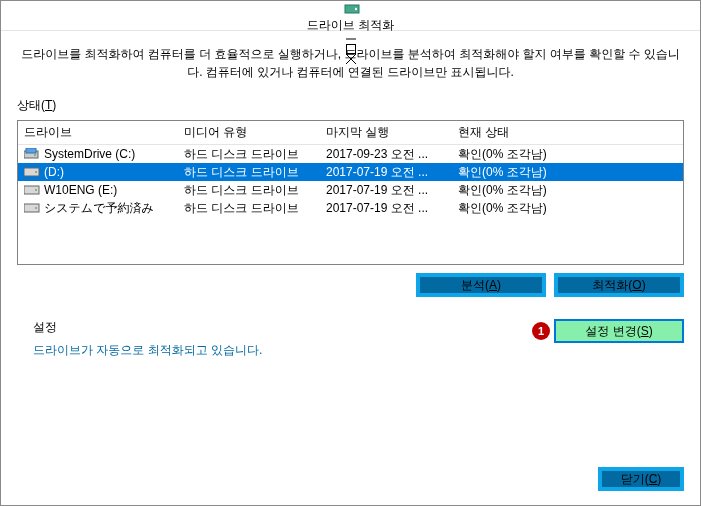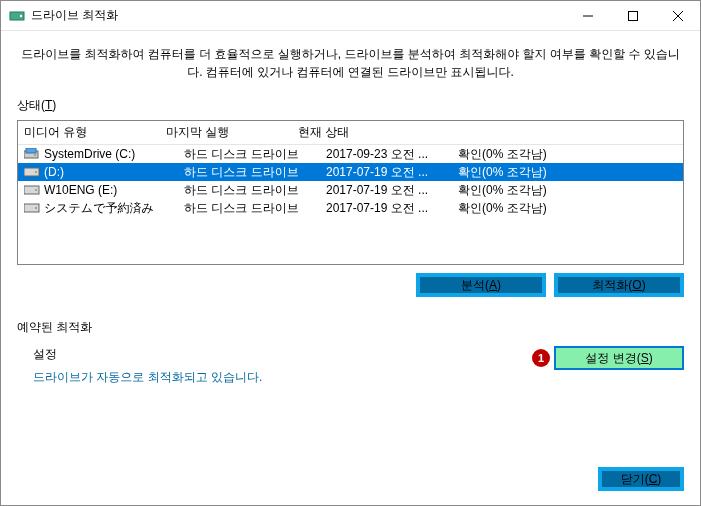--- a/index.html
+++ b/index.html
@@ -1,18 +1,18 @@
 <!DOCTYPE html>
 <html><head>
 <meta charset="utf-8">
 <style>
 * { margin: 0; padding: 0; box-sizing: border-box; font-family: "Malgun Gothic", "Segoe UI", sans-serif; font-size: 12px; }
 body { background: #fff; width: 701px; height: 506px; overflow: hidden; }
 .window { width: 701px; height: 506px; border: 1px solid #8a8a8a; display: flex; flex-direction: column; background: #fff; }
-.titlebar { height: 30px; display: flex; align-items: center; border-bottom: 1px solid #e5e5e5; }
+.titlebar { height: 30px; display: flex; align-items: center; border-bottom: 1px solid #e5e5e5; flex-direction: column; }
 .titlebar-icon { width: 16px; height: 16px; margin: 0 6px 0 8px; display: flex; align-items: center; justify-content: center; }
 .titlebar-title { flex: 1; color: #000; }
 .titlebar-btn { width: 45px; height: 29px; display: flex; align-items: center; justify-content: center; color: #000; }
 .content { padding: 14px 16px 10px 16px; flex: 1; display: flex; flex-direction: column; }
 .desc { color: #000; line-height: 1.5; margin-bottom: 16px; text-align: center; }
 .section-label { margin-bottom: 6px; }
 .u { text-decoration: underline; }
 .list-frame { border: 1px solid #828282; height: 145px; display: flex; flex-direction: column; overflow: hidden; margin-bottom: 8px; }
 .list-header { display: flex; height: 24px; align-items: center; background: #fff; border-bottom: 1px solid #e5e5e5; }
 .list-header > div { padding: 4px 6px; color: #000; white-space: nowrap; overflow: hidden; }
@@ -72,20 +72,21 @@
 
   <div class="content">
     <div class="desc">드라이브를 최적화하여 컴퓨터를 더 효율적으로 실행하거나, 드라이브를 분석하여 최적화해야 할지 여부를 확인할 수 있습니다. 컴퓨터에 있거나 컴퓨터에 연결된 드라이브만 표시됩니다.</div>
 
     <div class="section-label">
       <span>상태(</span><span class="u">T</span><span>)</span>
     </div>
 
     <div class="list-frame">
       <div class="list-header">
+        <div class="col-drive">드라이브</div>
         <div class="col-media">미디어 유형</div>
         <div class="col-last">마지막 실행</div>
         <div class="col-status">현재 상태</div>
       </div>
       <div class="list-body" id="list-body">
           <div class="row">
             <div class="col-drive drive-cell">
               <span class="drive-icon"><svg width="16" height="12" viewBox="0 0 16 12">
                   <rect x="0" y="3" width="14" height="7" fill="#ccc" stroke="#666"></rect>
                   <rect x="2" y="0" width="10" height="5" fill="#5aa0e6" stroke="#3070b0"></rect>
@@ -143,21 +144,20 @@
           <span>)</span>
       </div>
       <div class="btn">
         <span>최적화(</span>
           <span class="u">O</span>
           <span>)</span>
       </div>
     </div>
 
     <div class="sched-section">
-      <div class="sched-label">예약된 최적화</div>
       <div class="sched-row">
         <div class="sched-info">
           <div class="sched-info-title">설정</div>
           <div class="sched-info-line">드라이브가 자동으로 최적화되고 있습니다.</div>
         </div>
         <div class="sched-btn-wrap">
           <span class="num-badge">1</span>
           <div class="btn primary">
             <span>설정 변경(</span>
               <span class="u">S</span>

